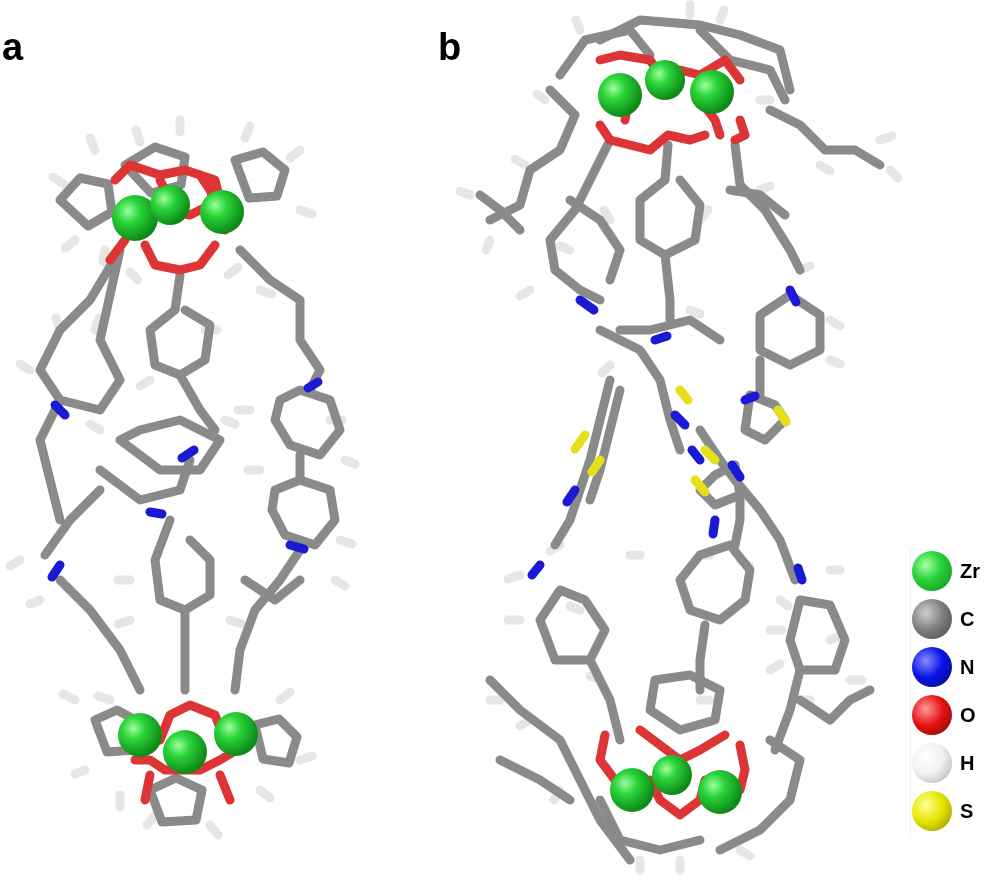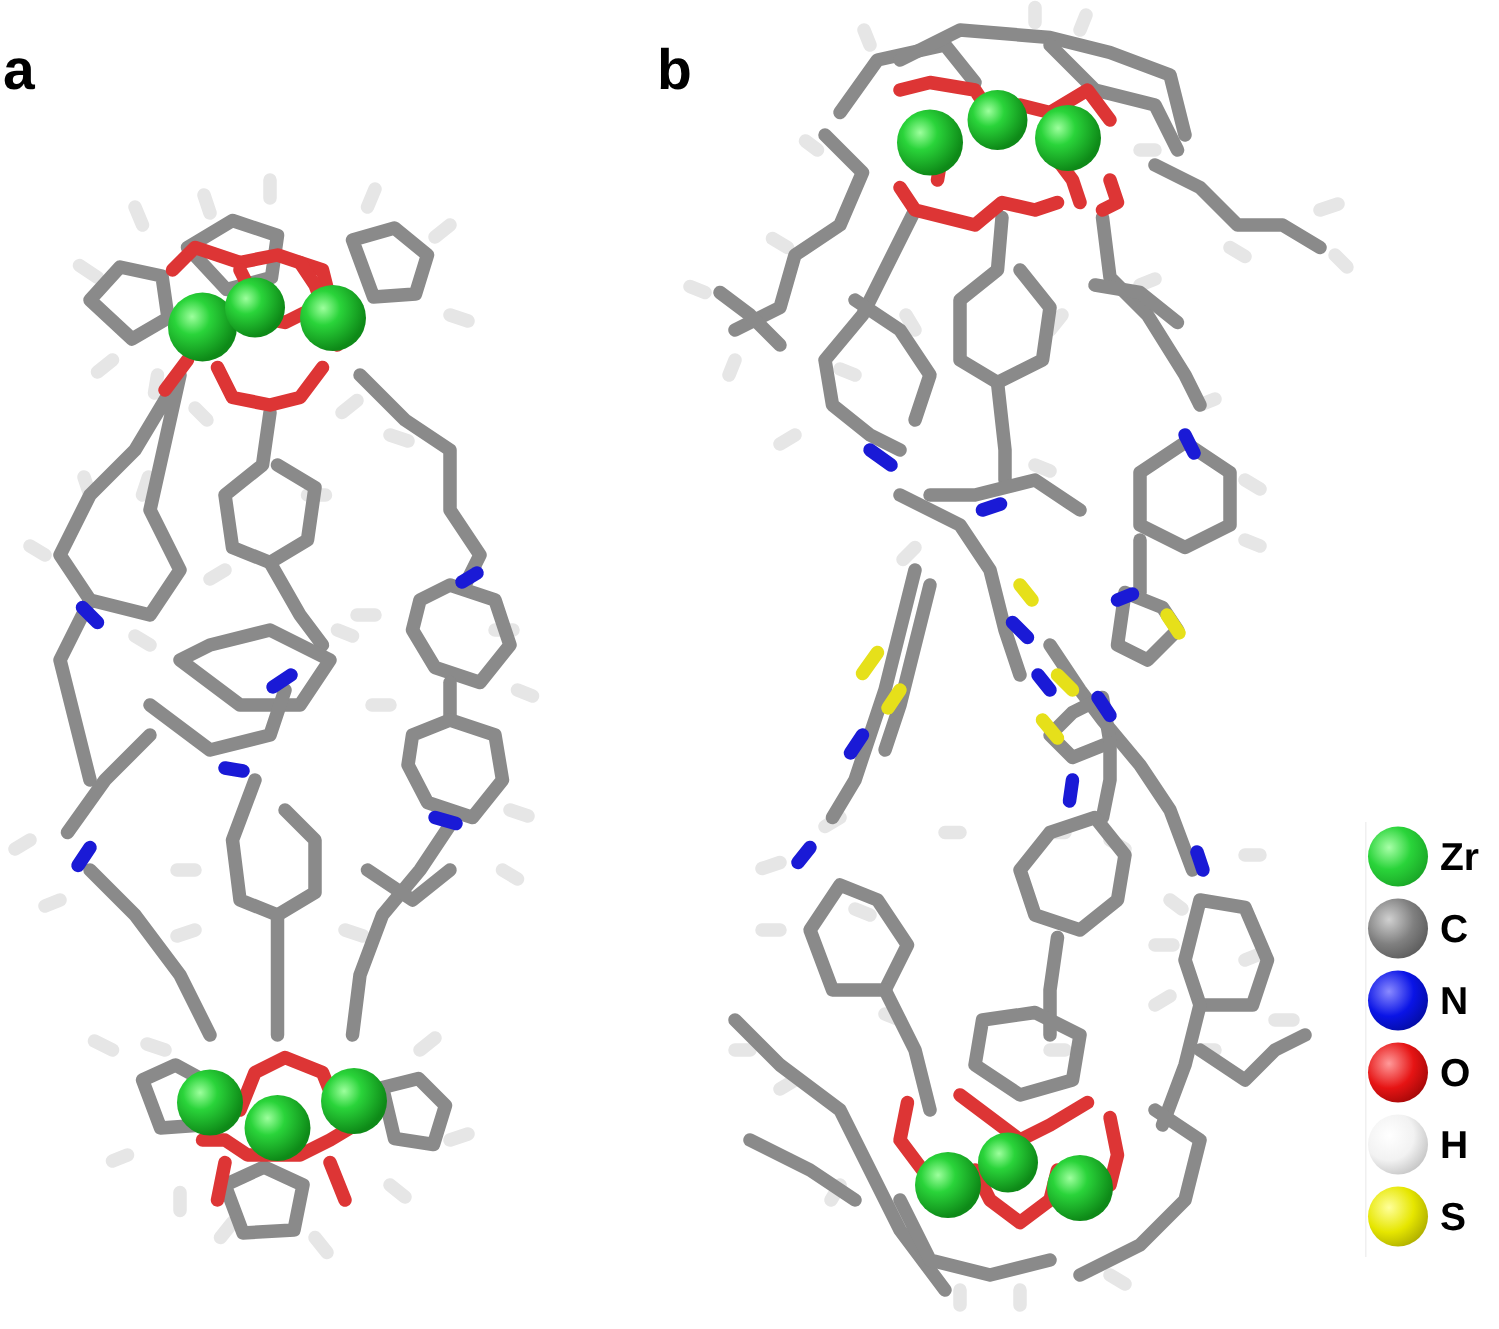--- a/index.html
+++ b/index.html
@@ -6,21 +6,21 @@
   body { width:999px; height:886px; position:relative; overflow:hidden;
          font-family:"Liberation Sans", sans-serif; }
   .panel-label { position:absolute; font-weight:bold; font-size:38px; color:#000; line-height:1; }
   #label-a { left:2px; top:28px; }
   #label-b { left:438px; top:28px; }
   svg.mol { position:absolute; left:0; top:0; }
   .legend { position:absolute; left:910px; top:548px; width:89px; height:290px; background:#fff;
             border-left:1px solid #f0f0f0; }
   .legend-item { position:absolute; left:0; height:46px; width:89px; display:flex; align-items:center; }
   .legend-ball { width:40px; height:40px; border-radius:50%; margin-left:1px; }
-  .legend-text { margin-left:8px; font-weight:bold; font-size:26px; color:#000; }
+  .legend-text { margin-left:8px; font-weight:bold; font-size:20px; color:#000; }
 </style>
 </head>
 <body>
 
 <div class="panel-label" id="label-a">a</div>
 <div class="panel-label" id="label-b">b</div>
 
 <svg class="mol" width="999" height="886" viewBox="0 0 999 886">
   <defs>
     <radialGradient id="gZr" cx="35%" cy="35%" r="65%">

